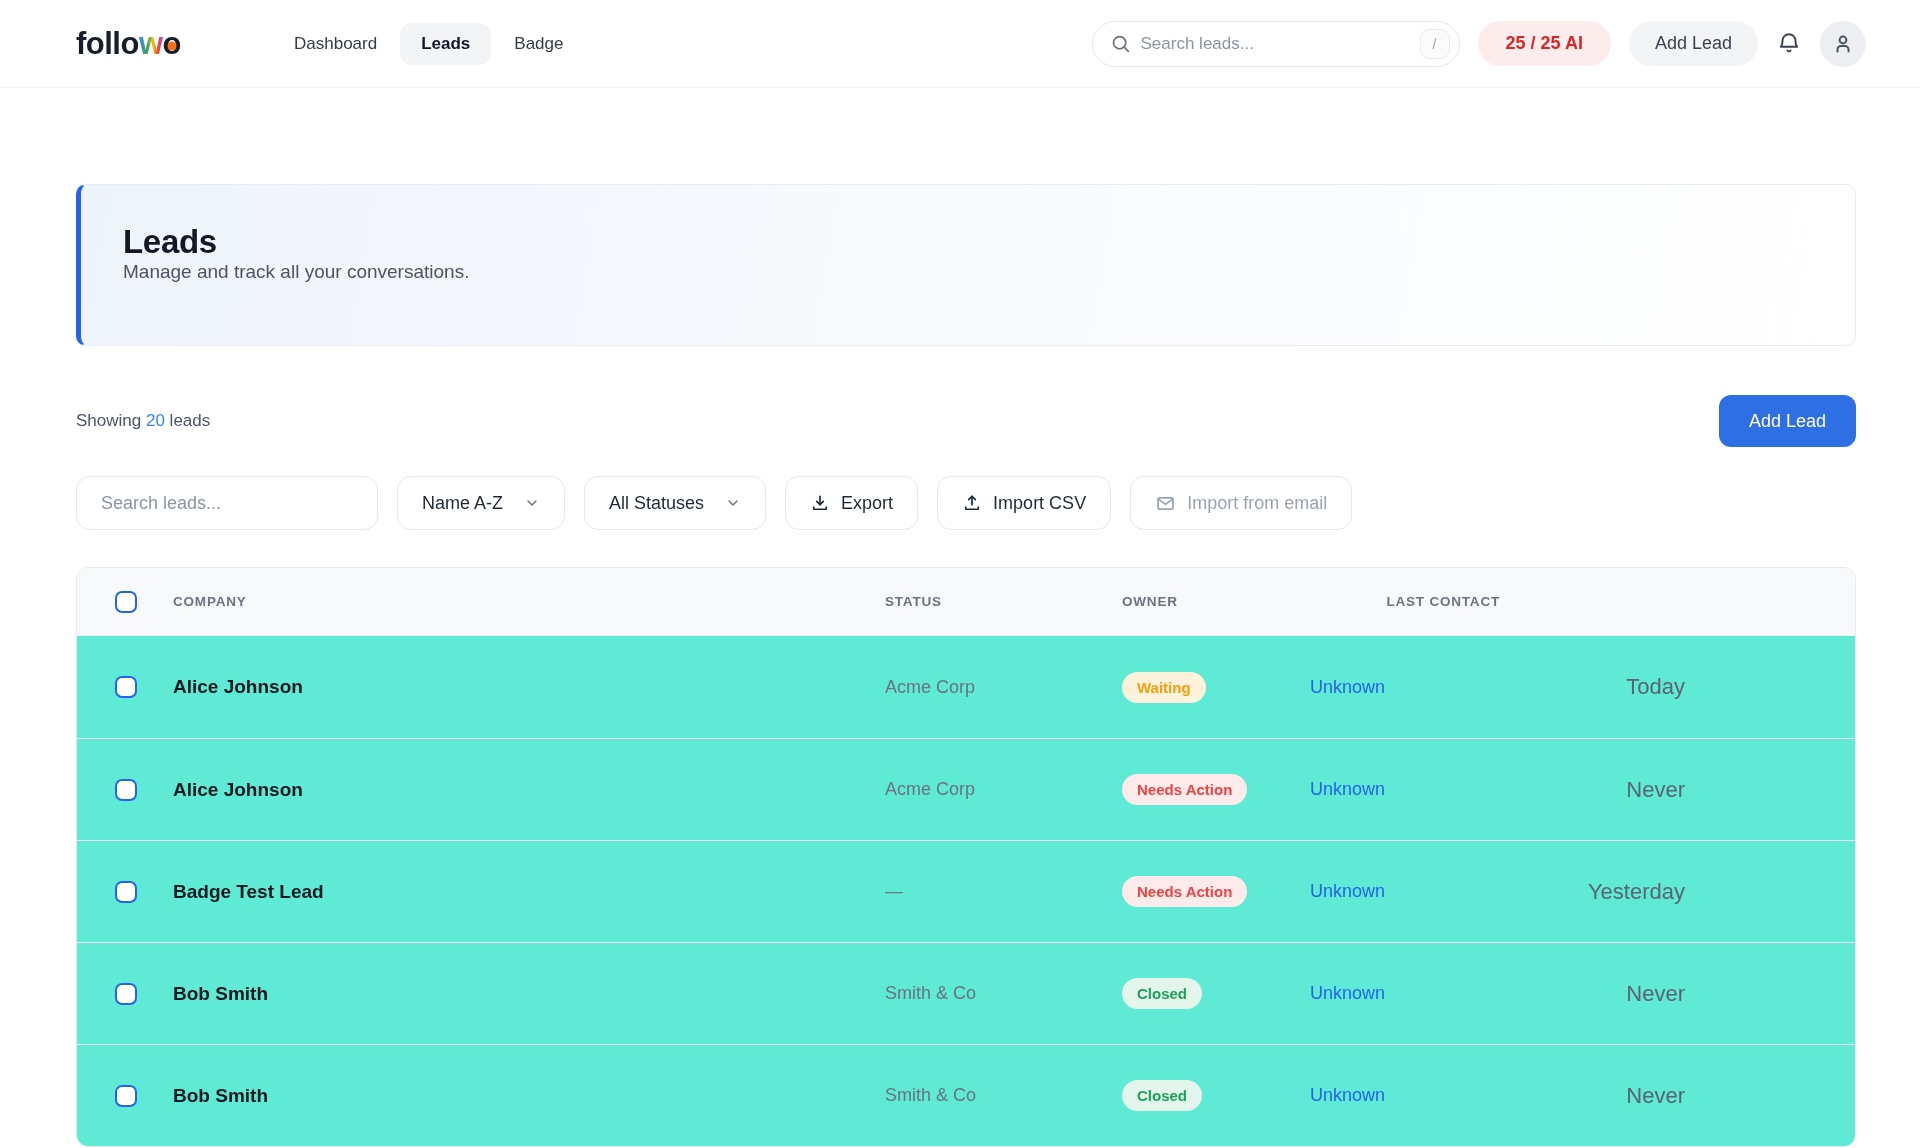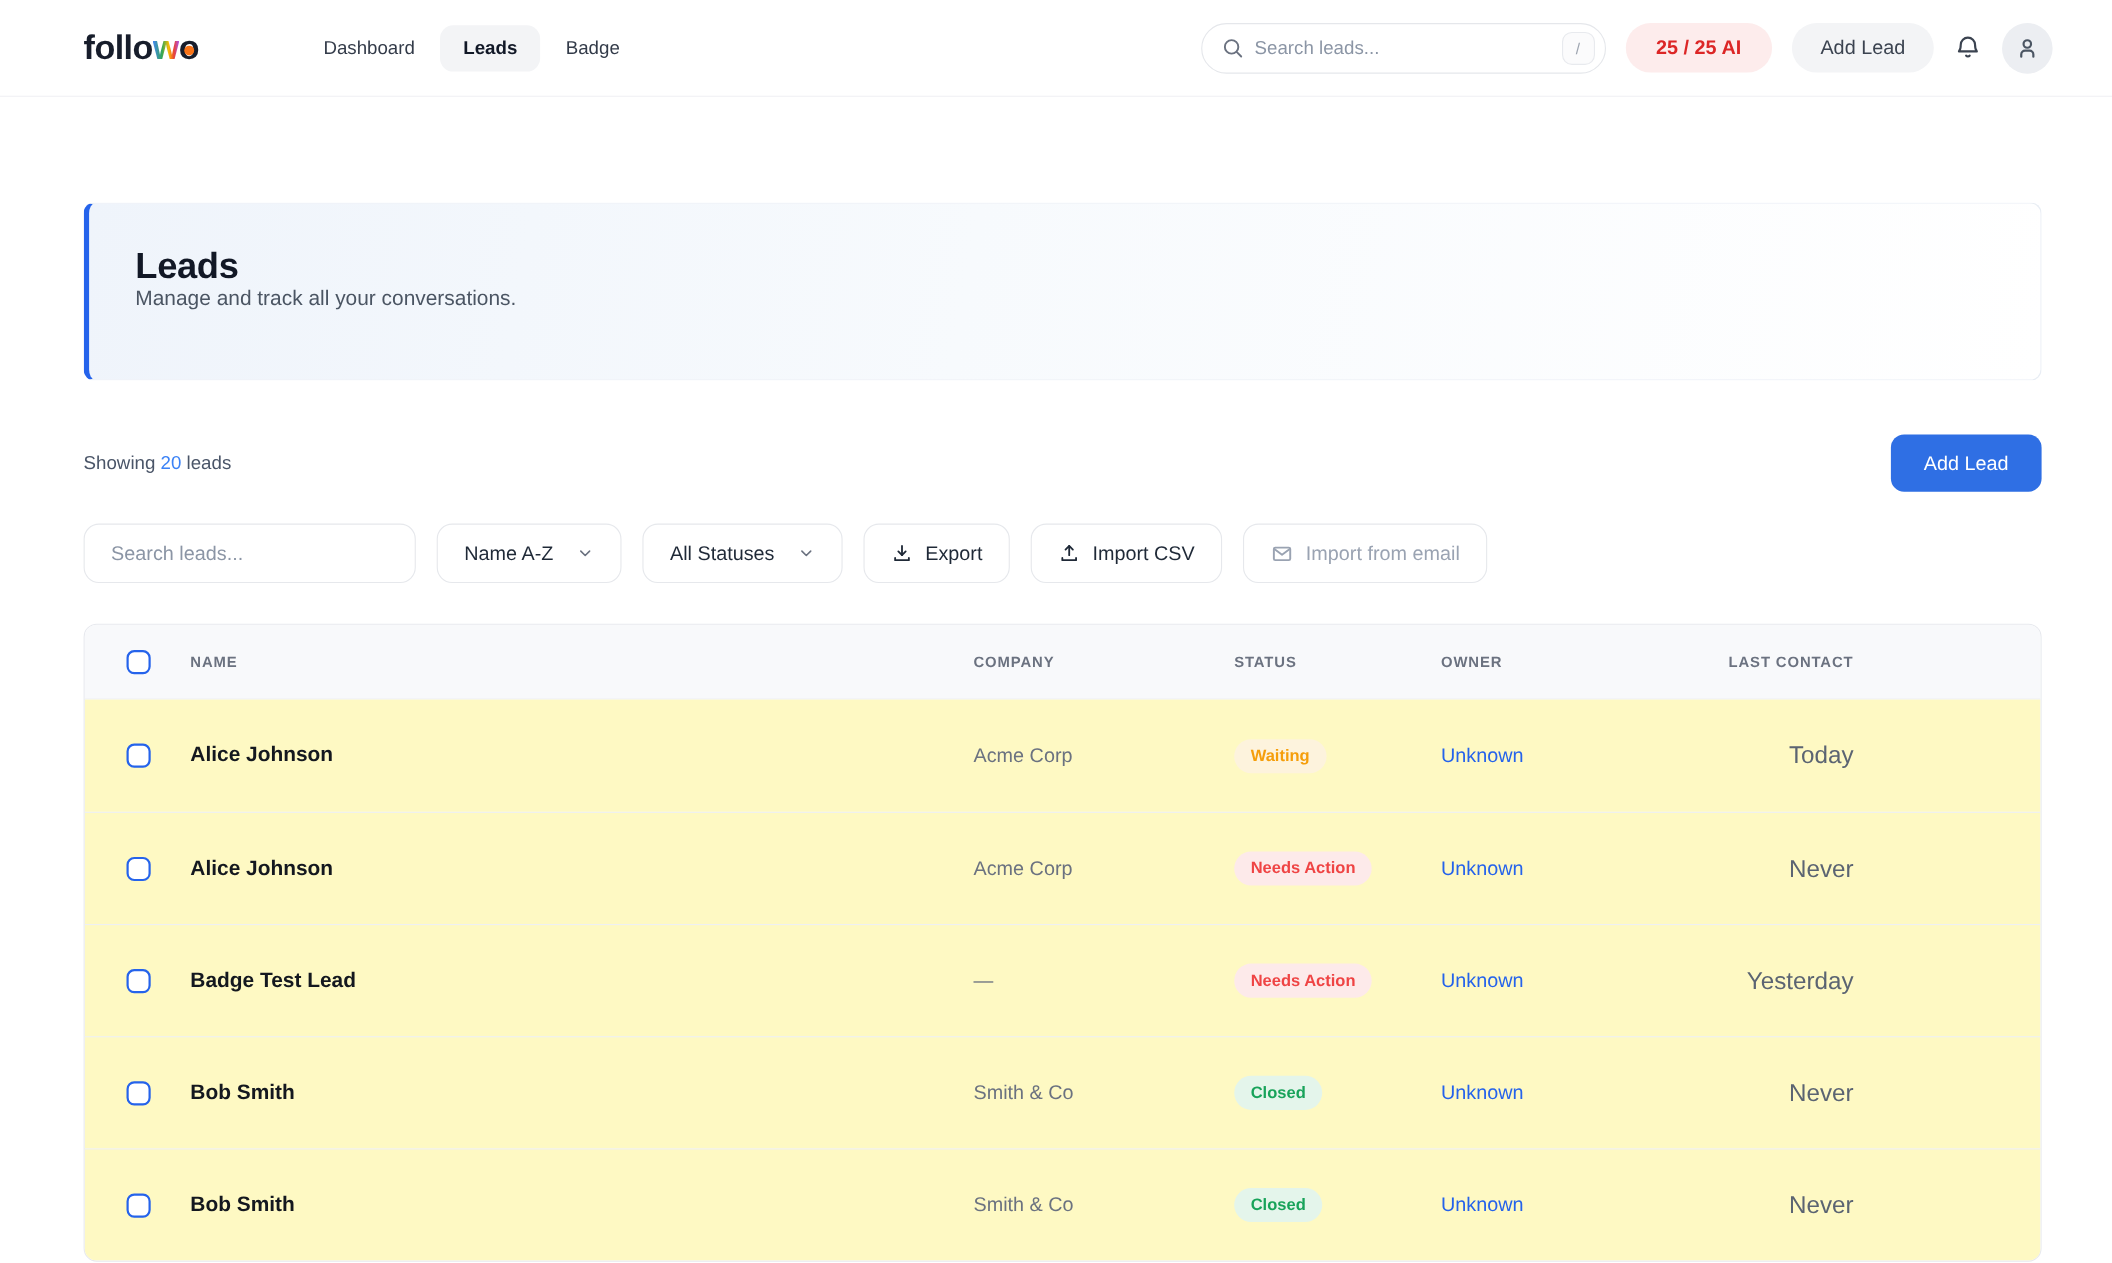--- a/index.html
+++ b/index.html
@@ -58,21 +58,21 @@
   .filter-item .chev { margin-left:10px; display:flex; }
   .filter-item.disabled { color:#9aa3b2; cursor:default; }
 
   
   .table-card { margin-top:37px; border:1px solid #e7e9ee; border-radius:12px; overflow:hidden; background:#fff; }
   .t-row { display:grid; grid-template-columns:58px minmax(0,1fr) 237px 188px 190px 185px;
     align-items:center; padding:0 170px 0 38px; }
   .t-head { background:#f8f9fb; height:68px; border-bottom:1px solid #eef0f3; }
   .t-head .th { font-size:13.5px; font-weight:700; letter-spacing:0.8px; color:#6b7280; }
   .th.right, .td.right { text-align:right; }
-  .t-body .t-row { height:102px; background:#fef9c3; }
+  .t-body .t-row { height:102px; background:#5eead4; }
   .t-body .t-row + .t-row { border-top:1px solid #eef0f3; }
   .checkbox { width:22px; height:22px; border:2px solid var(--accent,#2563eb); border-radius:7px;
     background:#fff; cursor:pointer; }
   .lead-name { font-size:19px; font-weight:700; color:#14181f; }
   .lead-company { font-size:18px; color:#6b7280; }
   .owner-link { font-size:18px; color:var(--accent,#2563eb); cursor:pointer; text-decoration:none; }
   .last-contact { font-size:22px; color:#5b6472; }
   .badge { display:inline-block; font-size:15px; font-weight:600; padding:7px 15px; border-radius:999px; }
   .badge-waiting { color:var(--waiting-text,#f59e0b); background:var(--waiting-bg,#fdf3dd); }
   .badge-danger  { color:var(--danger-text,#ef4444);  background:var(--danger-bg,#fdeaea); }
@@ -198,21 +198,20 @@
       </span>
       <span>Import from email</span>
     </button>
   </div>
 
   <div class="table-card">
     <div class="t-row t-head">
       <div>
           <div class="checkbox"></div>
         </div>
-      <div class="th">NAME</div>
       <div class="th">COMPANY</div>
       <div class="th">STATUS</div>
       <div class="th">OWNER</div>
       <div class="th right">LAST CONTACT</div>
     </div>
     <div class="t-body">
   <div class="t-row">
     <div>
             <div class="checkbox"></div>
           </div>

